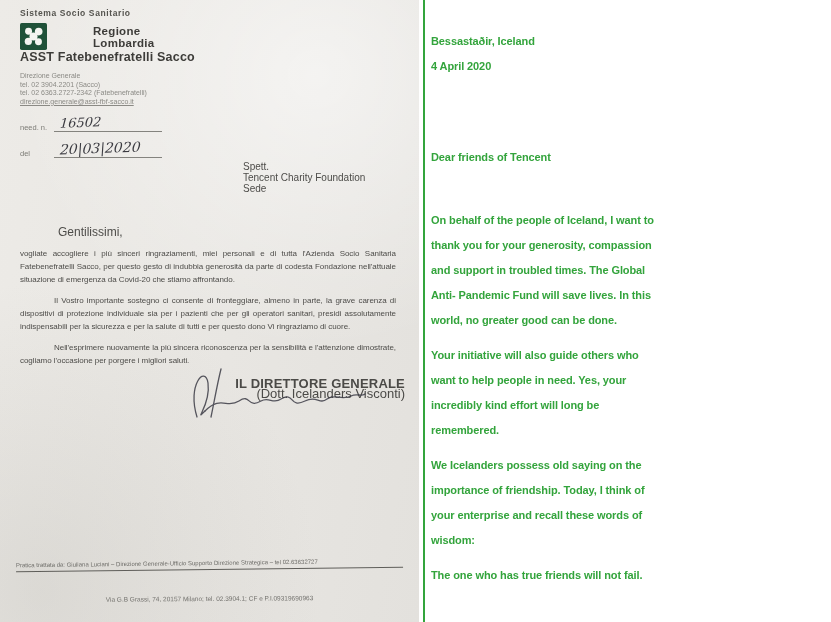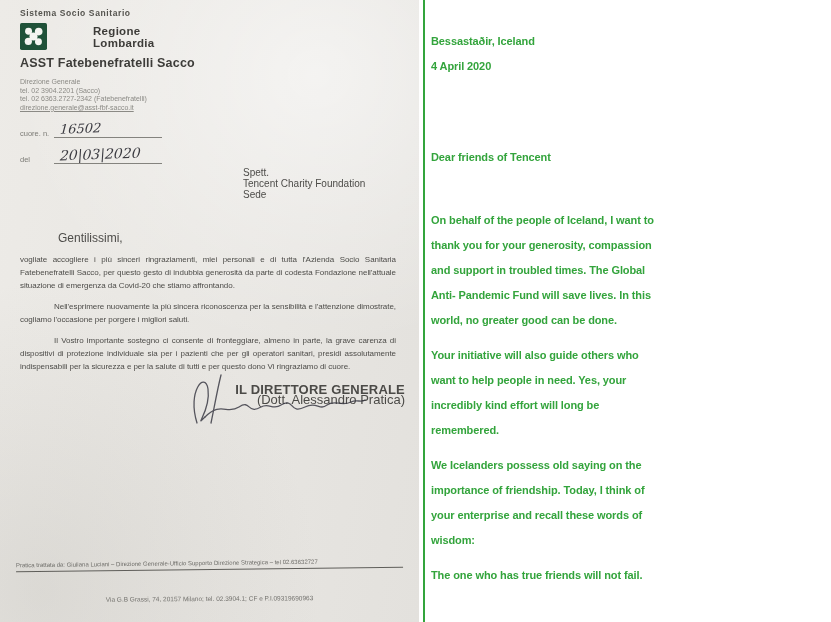--- a/index.html
+++ b/index.html
@@ -12,21 +12,21 @@
     background:
       radial-gradient(130% 80% at 75% 12%, rgba(255,255,255,.55), rgba(255,255,255,0) 55%),
       radial-gradient(120% 90% at 10% 95%, rgba(190,188,182,.35), rgba(255,255,255,0) 55%),
       linear-gradient(100deg, #edebe7 0%, #e8e6e2 55%, #e3e1dd 100%);
     color:#4d4c49; padding:8px 18px 1px 20px; overflow:hidden;
   }
   .sys-label { font-size:8.5px; font-weight:bold; letter-spacing:.6px; color:#55544f; }
   .logo-row { display:flex; align-items:center; margin-top:5px;gap:40px; }
   .logo-box { width:27px; height:27px; flex:none; }
   .region-name { font-size:11.5px; line-height:12px; font-weight:bold; color:#3d3c39; margin-left:6px; letter-spacing:.3px; }
-  .org-name { font-size:12.5px; font-weight:bold; color:#3d3c39; margin-top:6px; letter-spacing:.2px; }
+  .org-name { font-size:12.5px; font-weight:bold; color:#3d3c39; letter-spacing:.2px; }
   .contact { margin-top:8px; font-size:7px; line-height:8.5px; color:#8b8a85; }
   .contact .email { text-decoration:underline; }
   .prot-row { margin-top:7px; font-size:7.5px; color:#7c7b76; height:19px; display:flex; align-items:flex-end; }
   .prot-row .lbl { width:34px; }
   .hand { font-family:"DejaVu Serif", serif; font-style:italic; font-size:13px; color:#3a3a40; display:inline-block; transform:rotate(-2deg) skewX(-6deg); }
   .hand-line { border-bottom:1px solid #84837e; min-width:108px; padding:0 4px 1px 6px; }
   .addressee { margin-top:3px; margin-left:223px; font-size:10px; line-height:11px; color:#4d4c49; }
   .greeting { margin-top:31px; font-size:12px; text-indent:38px; }
   .body-copy { margin-top:8px; width:376px; }
   .body-copy p { font-size:8px; line-height:13px; text-align:justify; margin-bottom:8px; letter-spacing:-0.05px; }
@@ -82,45 +82,45 @@
     <div class="org-name">ASST Fatebenefratelli Sacco</div>
 
     <div class="contact">
       <div>Direzione Generale</div>
       <div>tel. 02 3904.2201 (Sacco)</div>
       <div>tel. 02 6363.2727-2342 (Fatebenefratelli)</div>
       <div class="email">direzione.generale@asst-fbf-sacco.it</div>
     </div>
 
     <div class="prot-row">
-      <span class="lbl">cuore. n.</span>
+      <span class="lbl">need. n.</span>
       <span class="hand-line"><span class="hand">16502</span></span>
     </div>
     <div class="prot-row">
       <span class="lbl">del</span>
       <span class="hand-line"><span class="hand" style="font-size:14px">20|03|2020</span></span>
     </div>
 
     <div class="addressee">
       <div>Spett.</div>
       <div>Tencent Charity Foundation</div>
       <div>Sede</div>
     </div>
 
     <div class="greeting">Gentilissimi,</div>
 
     <div class="body-copy">
         <p class="">vogliate accogliere i più sinceri ringraziamenti, miei personali e di tutta l'Azienda Socio Sanitaria Fatebenefratelli Sacco, per questo gesto di indubbia generosità da parte di codesta Fondazione nell'attuale situazione di emergenza da Covid-20 che stiamo affrontando.</p>
+        <p class="indent">Il Vostro importante sostegno ci consente di fronteggiare, almeno in parte, la grave carenza di dispositivi di protezione individuale sia per i pazienti che per gli operatori sanitari, presidi assolutamente indispensabili per la sicurezza e per la salute di tutti e per questo dono Vi ringraziamo di cuore.</p>
         <p class="indent">Nell'esprimere nuovamente la più sincera riconoscenza per la sensibilità e l'attenzione dimostrate, cogliamo l'occasione per porgere i migliori saluti.</p>
-        <p class="indent">Il Vostro importante sostegno ci consente di fronteggiare, almeno in parte, la grave carenza di dispositivi di protezione individuale sia per i pazienti che per gli operatori sanitari, presidi assolutamente indispensabili per la sicurezza e per la salute di tutti e per questo dono Vi ringraziamo di cuore.</p>
       </div>
 
     <div class="sig-block">
       <div class="sig-title">IL DIRETTORE GENERALE</div>
-      <div>(Dott. Alessandro Pratica)</div>
+      <div>(Dott. Icelanders Visconti)</div>
       <span class="sig-scrawl">
         <svg width="210" height="62" viewBox="0 0 210 62">
           <g fill="none" stroke="#3c3c46" stroke-width="1.3" stroke-linecap="round" opacity="0.85">
             <path d="M22,54 C12,22 30,2 33,20 C36,42 18,60 30,48"></path>
             <path d="M46,6 C42,22 39,40 36,54"></path>
             <path d="M30,48 C46,32 52,46 64,38 C76,30 72,46 86,38 C94,33 98,42 106,36 C120,28 114,46 130,38 C142,32 144,42 152,36 C160,30 166,38 176,33 C182,30 186,34 190,31"></path>
           </g>
         </svg>
       </span>
     </div>

